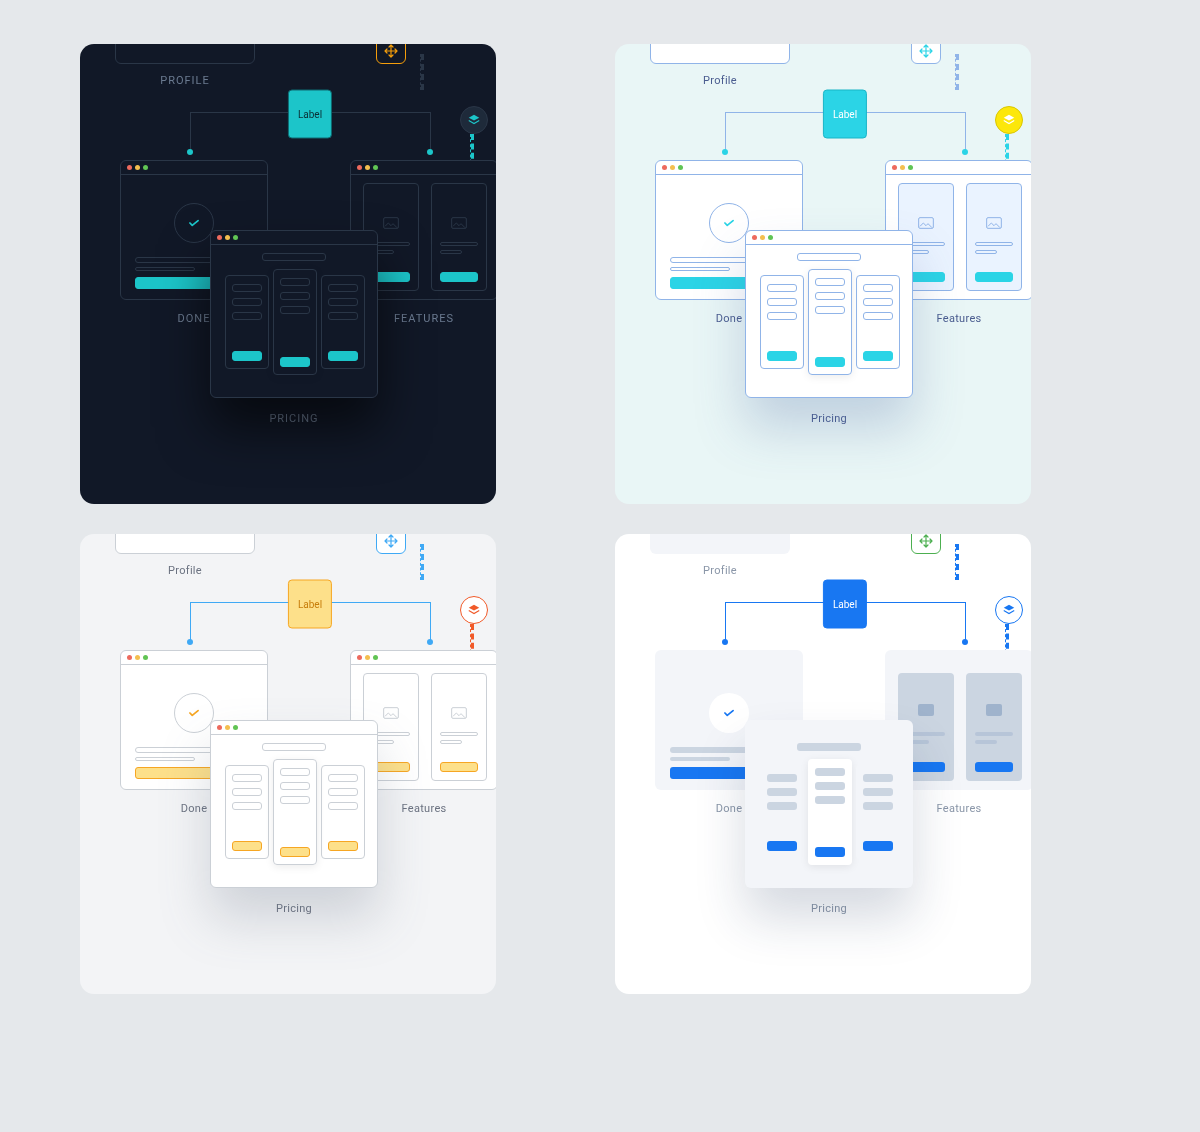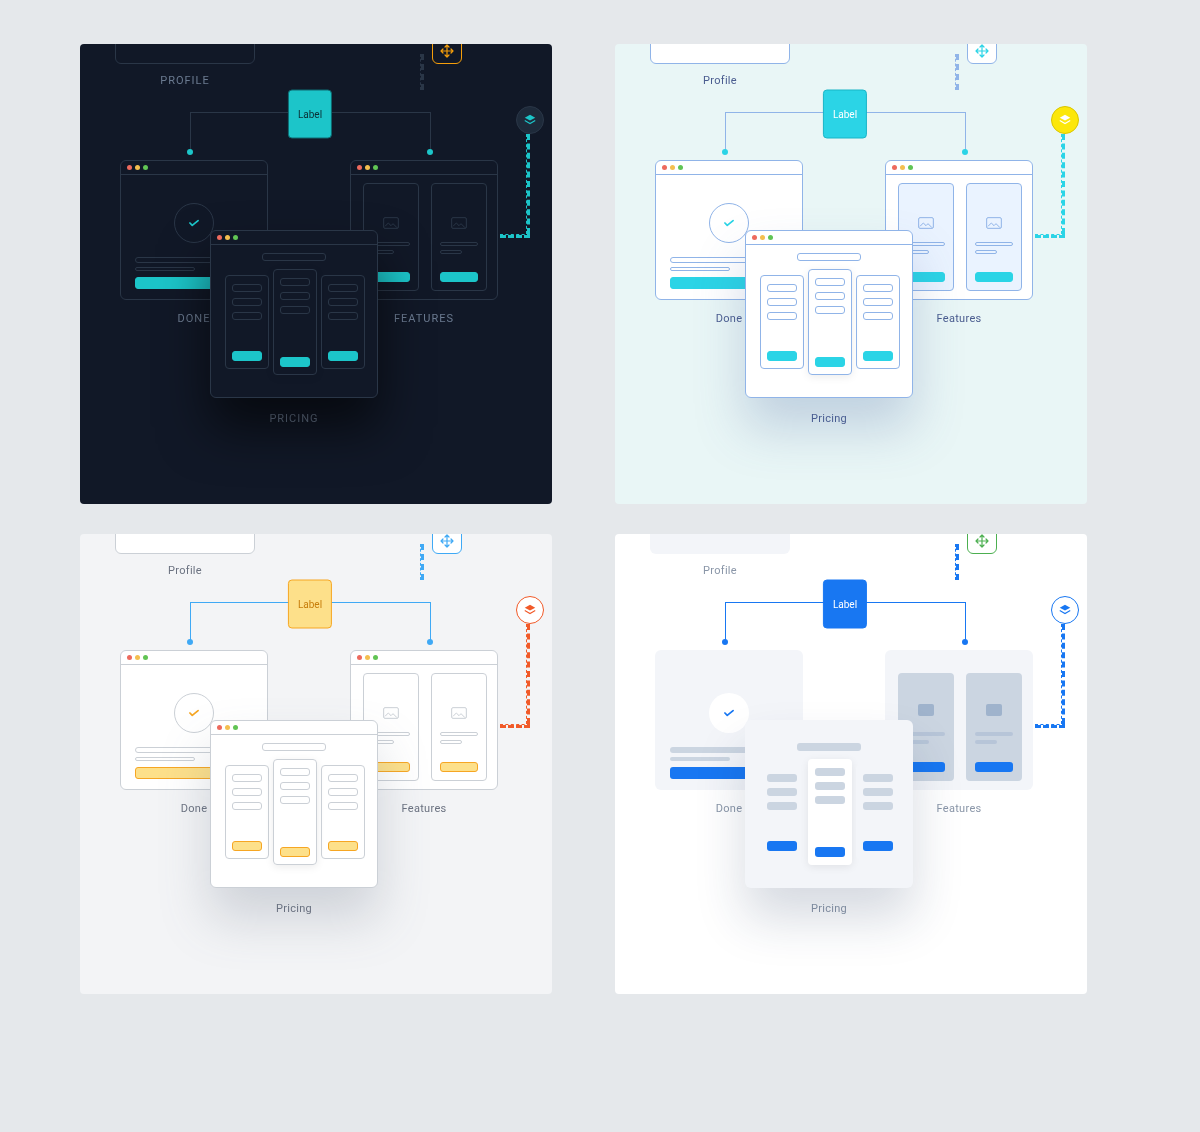--- a/index.html
+++ b/index.html
@@ -12,23 +12,23 @@
   }
   .grid {
     width: 1200px;
     display: grid;
     grid-template-columns: 1fr 1fr;
     gap: 30px;
     padding: 44px 80px;
   }
   .panel {
     position: relative;
-    width: 472px;
+    width: 416px;
     height: 460px;
-    border-radius: 4px;
+    border-radius: 14px;
     overflow: hidden;
   }
   .stage {
     position: absolute;
     inset: 0;
   }
   .lbl {
     position: absolute;
     font-size: 11px;
     letter-spacing: 0.3px;

